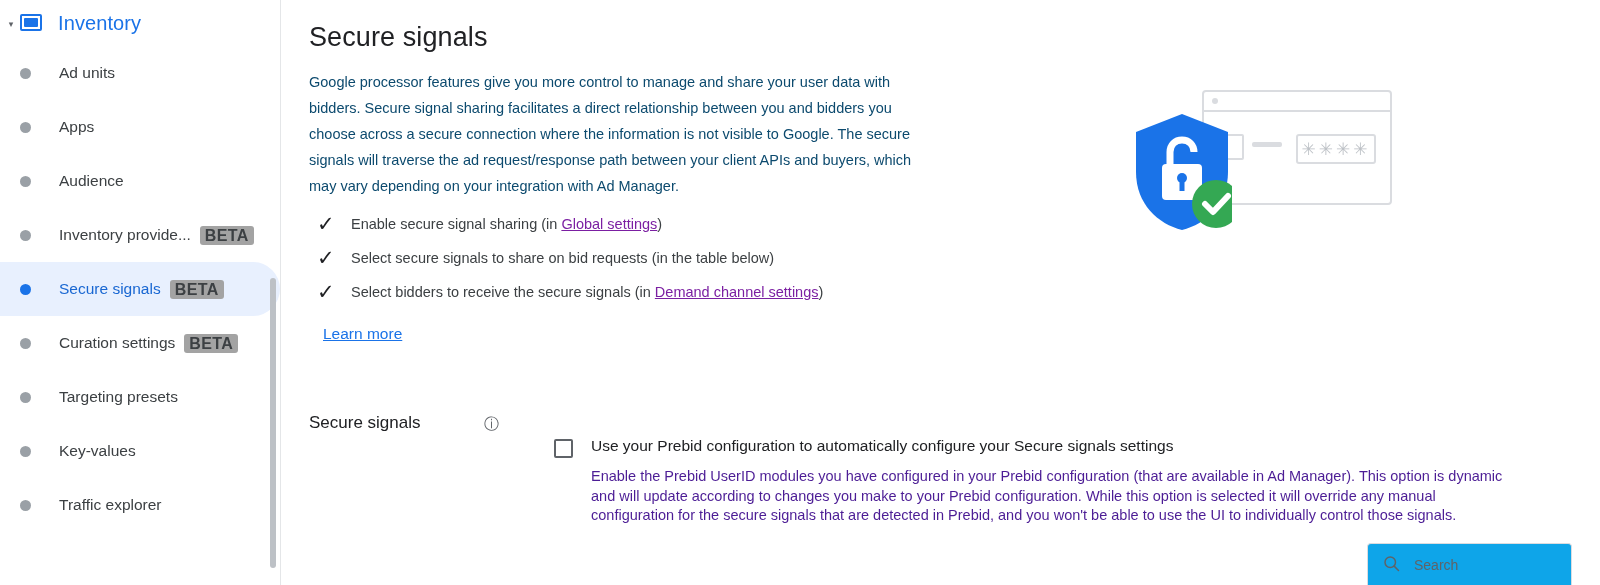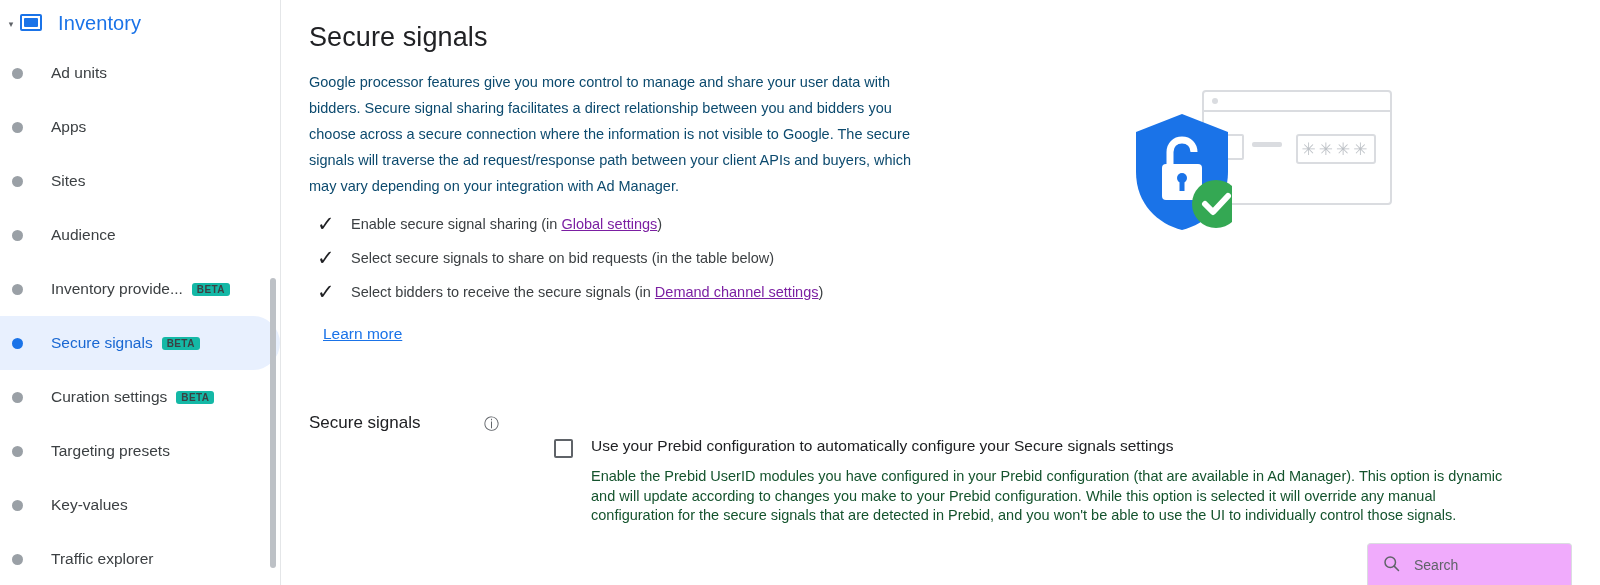--- a/index.html
+++ b/index.html
@@ -70,21 +70,21 @@
   .sidebar-title {
     font-size: 20px;
     color: #1a73e8;
     letter-spacing: .1px;
   }
 
   .nav-item {
     display: flex;
     align-items: center;
     height: 54px;
-    padding-left: 8px;
+    padding-left: 16px;
     box-sizing: border-box;
     border-top-right-radius: 27px;
     border-bottom-right-radius: 27px;
     cursor: pointer;
   }
   .nav-item .dot {
     width: 11px;
     height: 11px;
     border-radius: 50%;
     background: #9aa0a6;
@@ -103,24 +103,24 @@
   .nav-item.selected {
     background: #e8f0fe;
   }
   .nav-item.selected .dot {
     background: #1a73e8;
   }
   .nav-item.selected .label {
     color: #1967d2;
   }
   .beta {
-    font-size: 10px;
+    font-size: 16px;
     letter-spacing: .4px;
     color: #3c4043;
-    background: #14b8a6;
+    background: #a3a3a3;
     border-radius: 3px;
     padding: 2px 5px 1px 5px;
     margin-left: 9px;
     line-height: 1;
     font-weight: bold;
   }
   .sidebar-scrollbar {
     position: absolute;
     right: 4px;
     top: 278px;
@@ -299,38 +299,38 @@
     cursor: pointer;
   }
   .cb-label {
     font-size: 15.5px;
     color: #202124;
     padding-top: 7px;
   }
   .cb-desc {
     font-size: 14.5px;
     line-height: 19.5px;
-    color: #14532d;
+    color: #4c1d95;
     margin: 9px 0 0 37px;
     max-width: 945px;
   }
 
   
   .search-box {
     position: absolute;
     right: 28px;
     bottom: 0;
     width: 205px;
     height: 42px;
     border: 1px solid #dadce0;
     border-radius: 4px 4px 0 0;
     border-bottom: none;
     display: flex;
     align-items: center;
-    background: #f0abfc;
+    background: #0ea5e9;
     box-sizing: border-box;
   }
   .search-box .s-icon {
     margin: 0 12px 0 14px;
     color: #5f6368;
   }
   .search-box input {
     border: none;
     outline: none;
     font-size: 14px;
@@ -356,24 +356,20 @@
       <span class="sidebar-title">Inventory</span>
     </div>
 
     <div class="nav-item">
       <span class="dot"></span>
       <span class="label">Ad units</span>
     </div>
     <div class="nav-item">
       <span class="dot"></span>
       <span class="label">Apps</span>
-    </div>
-    <div class="nav-item">
-      <span class="dot"></span>
-      <span class="label">Sites</span>
     </div>
     <div class="nav-item">
       <span class="dot"></span>
       <span class="label">Audience</span>
     </div>
     <div class="nav-item">
       <span class="dot"></span>
       <span class="label">Inventory provide...</span>
       <span class="beta">BETA</span>
     </div>

